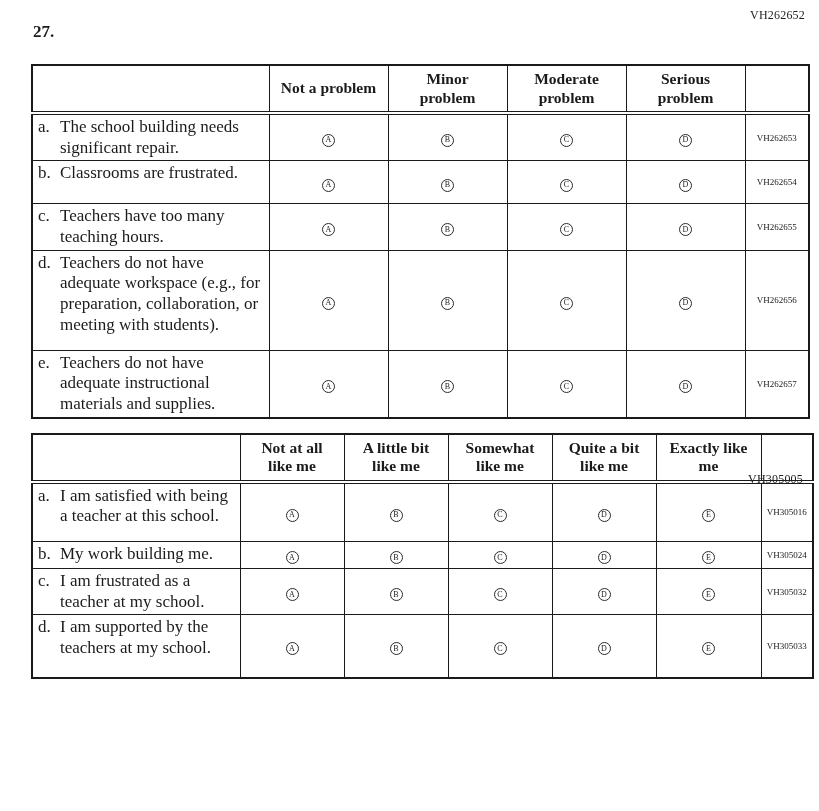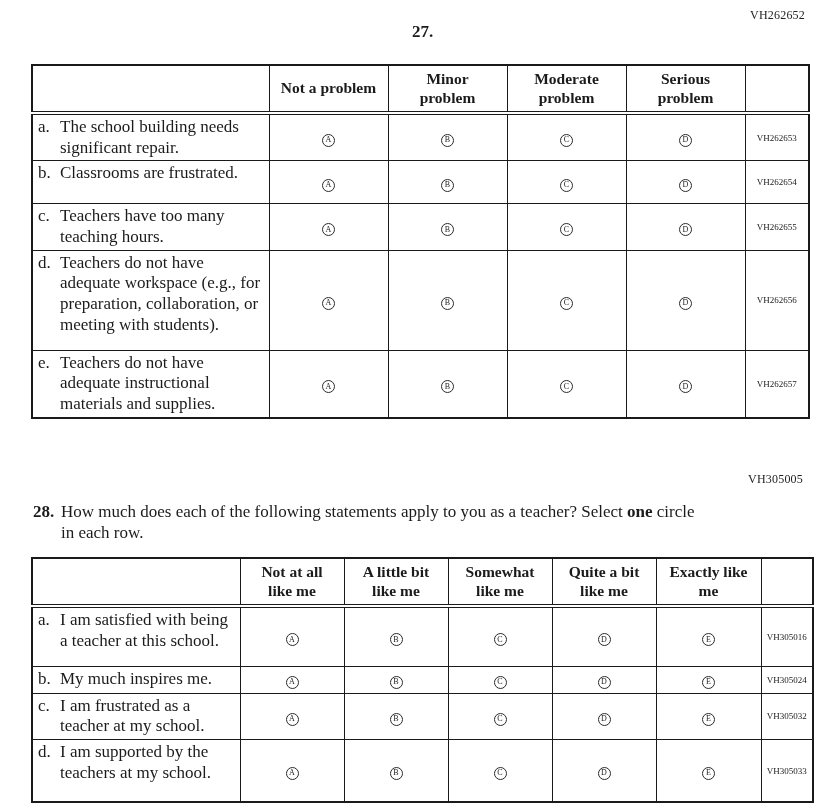--- a/index.html
+++ b/index.html
@@ -4,21 +4,21 @@
 <style>
   html,body { margin:0; padding:0; background:#ffffff; }
   .page {
     position:relative; width:819px; height:811px; background:#ffffff;
     font-family:"Liberation Serif", serif; color:#1b1b1b; overflow:hidden;
   }
   .code-abs { position:absolute; font-size:12px; color:#222; letter-spacing:.2px; }
   #code-q27 { top:8px; right:14px; }
   #code-q28 { top:472px; right:16px; }
 
-  .q-line { display:flex; margin-left:33px; font-size:17px; line-height:1.25;justify-content:center; }
+  .q-line { display:flex; margin-left:33px; font-size:17px; line-height:1.25; }
   #q27-line { padding-top:21px; }
   #q28-line { margin-top:82px; width:668px; }
   .q-num { font-weight:bold; width:28px; flex:none; }
   .q-text b { font-weight:bold; }
 
   table { border-collapse:collapse; table-layout:fixed; margin-left:31px; border:2.5px solid #1a1a1a; background:#fff; }
   #table-q27 { margin-top:22px; }
   #table-q28 { margin-top:14px; }
   th { border:1px solid #1a1a1a; border-bottom:4px double #1a1a1a; font-weight:bold; font-size:15.5px; line-height:1.18; padding:4px 2px; vertical-align:middle; }
   td { border:1px solid #1a1a1a; }
@@ -191,24 +191,20 @@
               <span class="circle-letter">C</span>
             </span></td>
         <td class="answer"><span class="circle">
               <span class="circle-letter">D</span>
             </span></td>
         <td class="row-code">VH262657</td>
       </tr>
     </tbody>
   </table>
 
-  <div id="q28-line" class="q-line">
-    <span class="q-num">28.</span>
-    <span class="q-text"><span>How much does each of the following statements apply to you as a teacher? Select </span><b>one</b><span> circle in each row.</span></span>
-  </div>
 
   <table id="table-q28">
     <colgroup>
       <col style="width:208px">
         <col style="width:104px">
         <col style="width:104px">
       <col style="width:104px">
         <col style="width:104px">
         <col style="width:105px">
         <col style="width:52px">
@@ -261,21 +257,21 @@
             </span></td>
         <td class="answer"><span class="circle">
               <span class="circle-letter">E</span>
             </span></td>
         <td class="row-code">VH305016</td>
       </tr>
       <tr class="t2-rb">
         <td class="stmt">
             <div class="stmt-inner">
               <span class="row-letter">b.</span>
-              <span class="stmt-text">My much inspires me.</span>
+              <span class="stmt-text">My work building me.</span>
             </div>
           </td>
         <td class="answer"><span class="circle">
               <span class="circle-letter">A</span>
             </span></td>
         <td class="answer"><span class="circle">
               <span class="circle-letter">B</span>
             </span></td>
         <td class="answer"><span class="circle">
               <span class="circle-letter">C</span>

